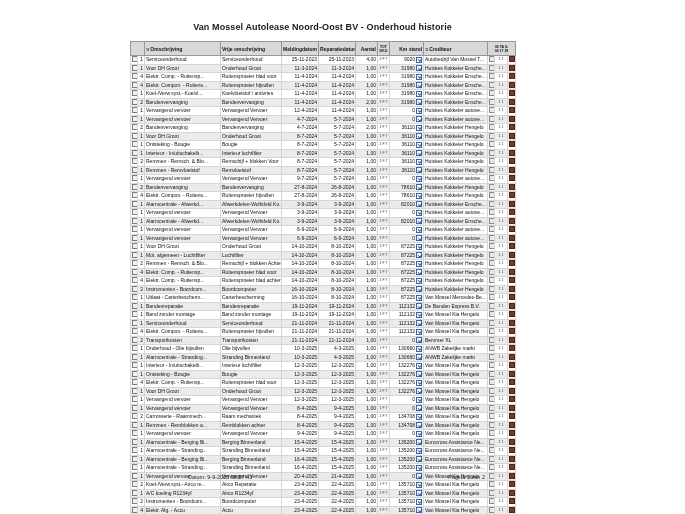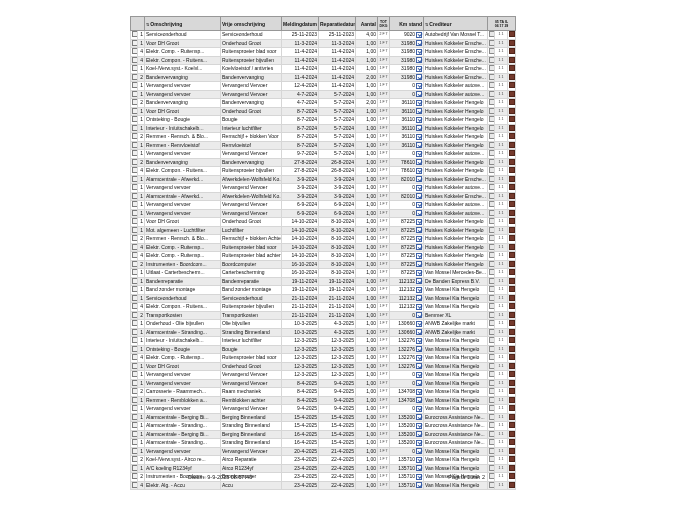--- a/index.html
+++ b/index.html
@@ -36,20 +36,21 @@
   .inv-icon{display:inline-block;width:4px;height:4px;background:#73392c;border:1px solid #4f2318;}
   .et{font-size:3.5px;text-align:center;color:#333;}
   .footer{position:absolute;left:130px;top:474px;width:385px;font-size:5.5px;color:#222;}
   .footer .date{position:absolute;left:58px;}
   .footer .page{position:absolute;right:30px;}
 </style>
 </head>
 <body>
 
 <div class="report">
+  <div class="title">Van Mossel Autolease Noord-Oost BV - Onderhoud historie</div>
 
   <table>
     <colgroup>
       <col class="c0">
         <col class="c1">
         <col class="c2">
         <col class="c3">
         <col class="c4">
       <col class="c5">
         <col class="c6">

